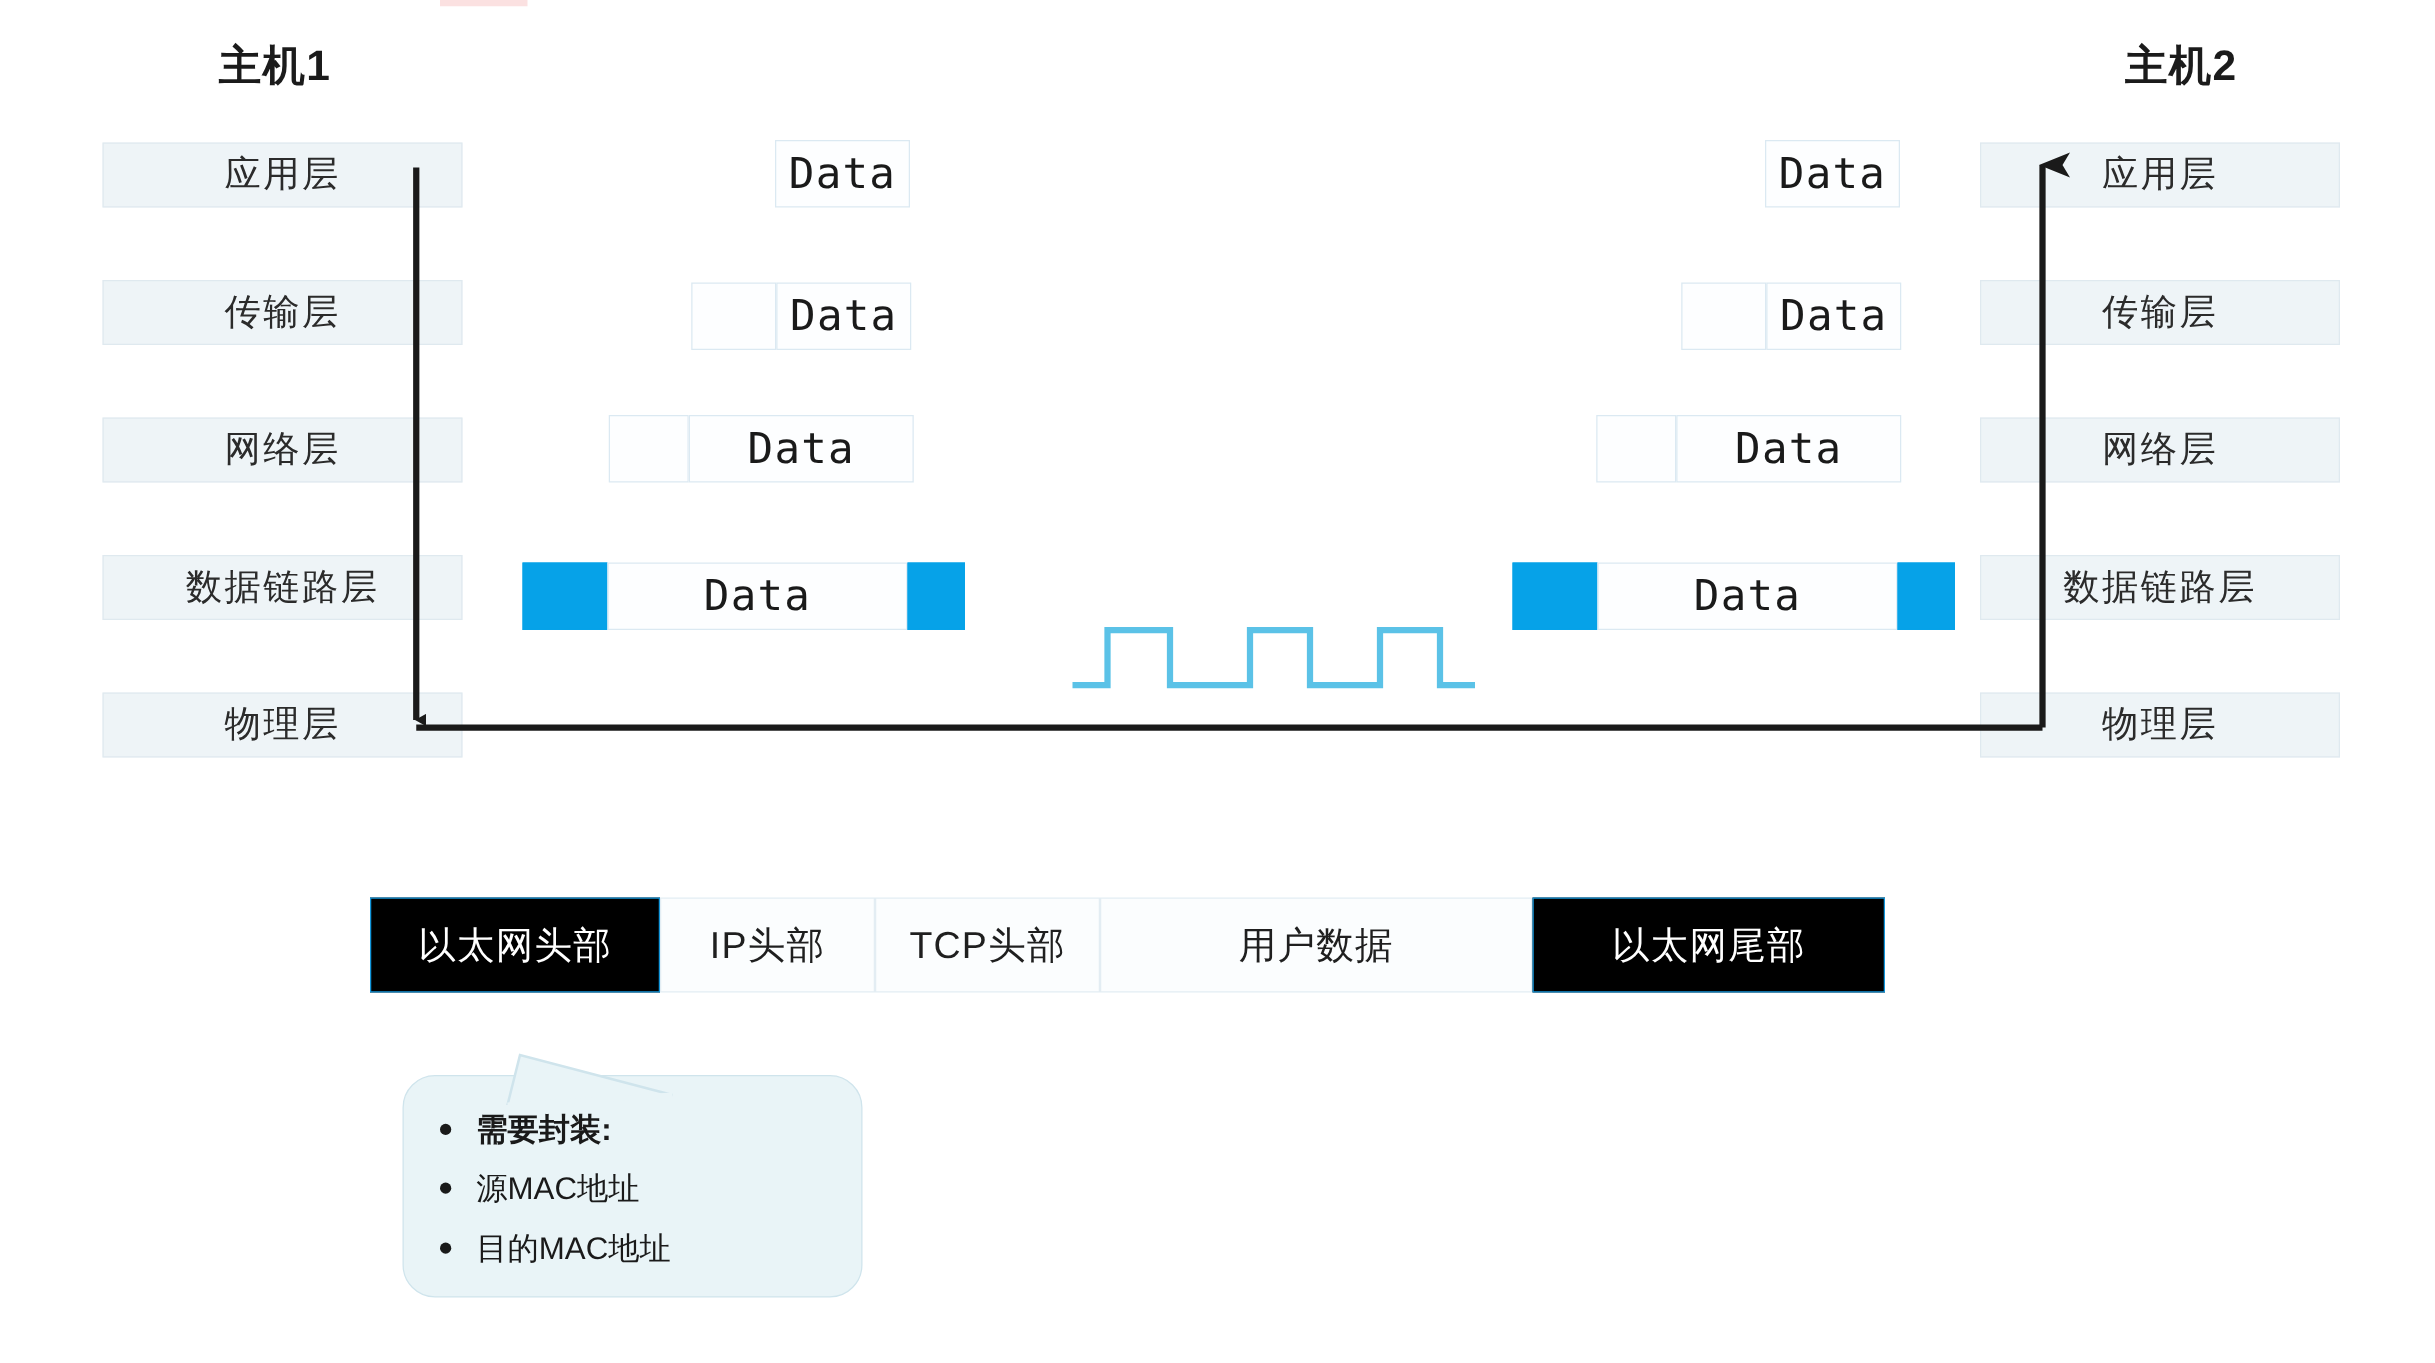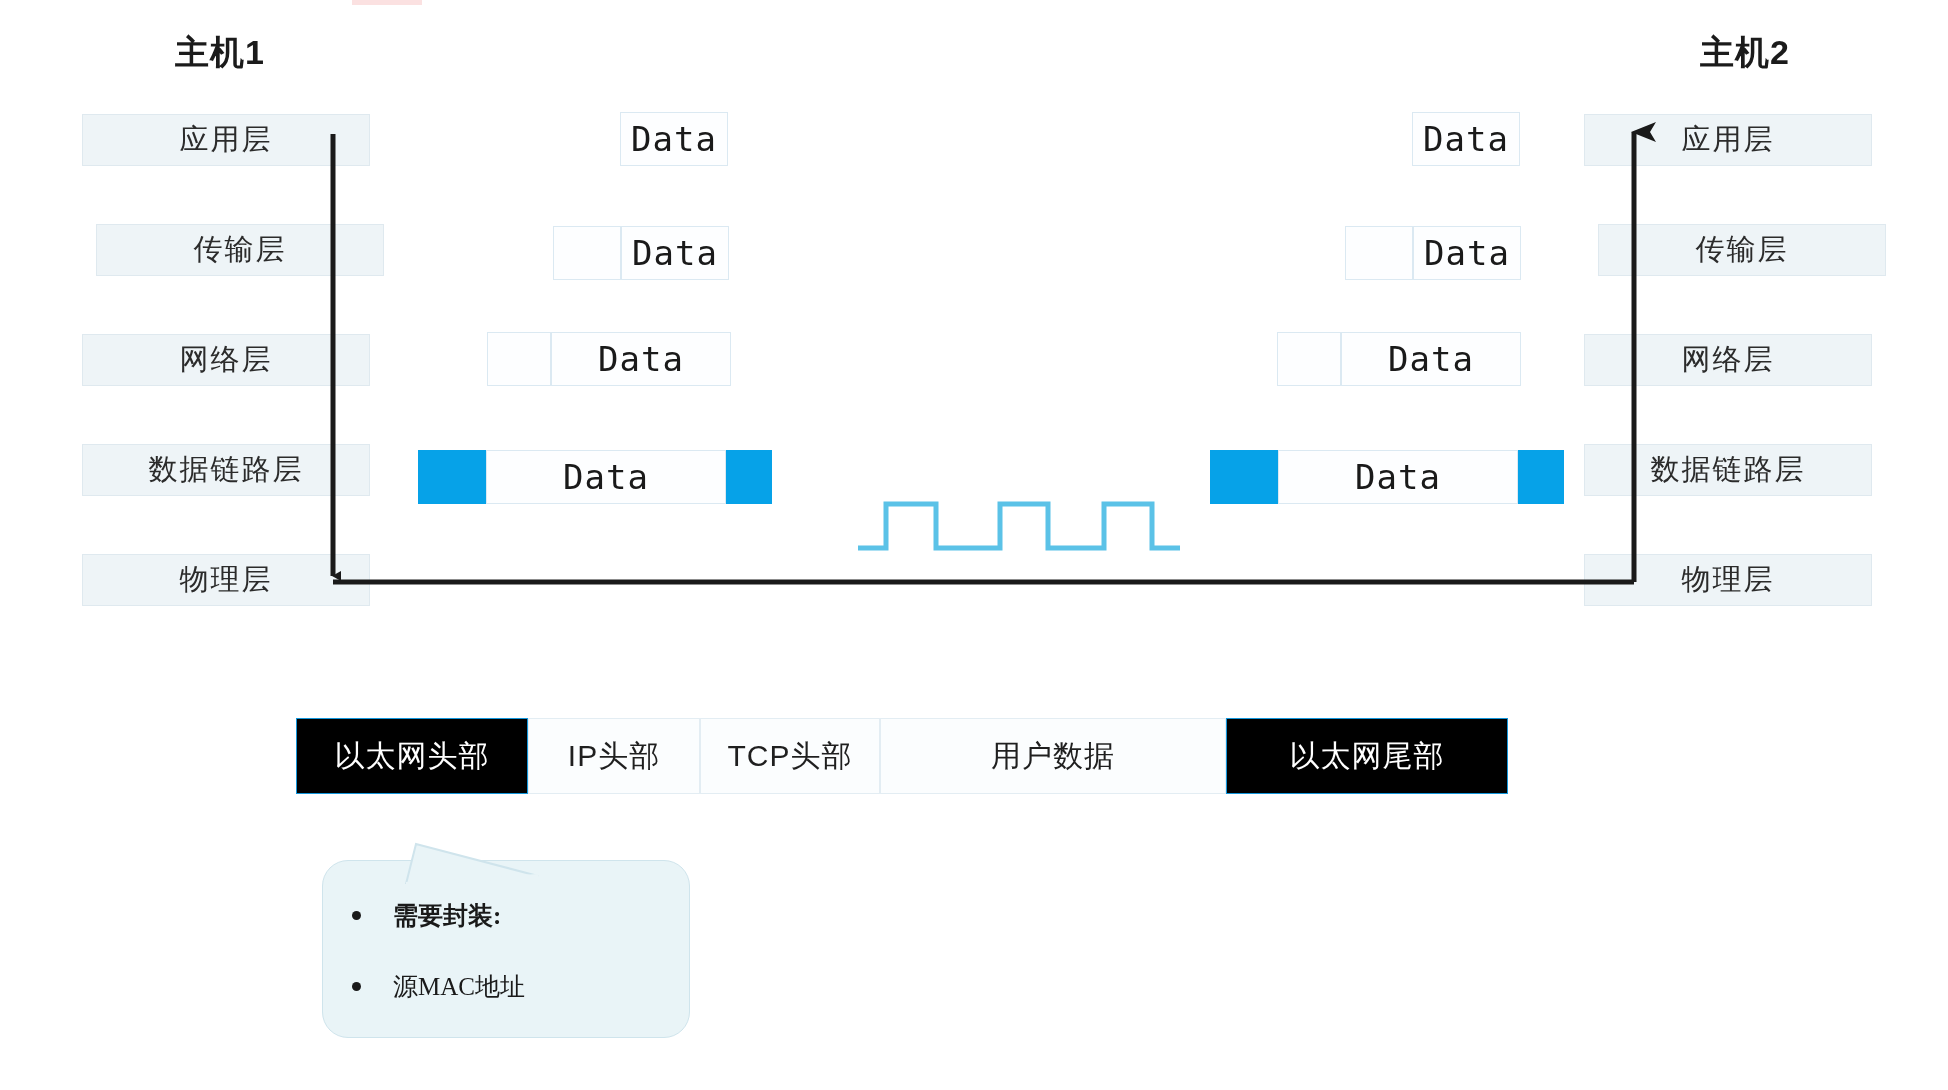--- a/index.html
+++ b/index.html
@@ -48,21 +48,21 @@
   .layer-label {
     font-size: 29px;
     color: #2b2b2b;
     letter-spacing: 2px;
     white-space: nowrap;
   }
   .left-stack .layer-box { left: 82px; }
   .right-stack .layer-box { left: 1584px; }
 
   .row-app  { top: 114px; }
-  .row-trans{ top: 224px; margin-left: 14px; }
+  .row-trans{ top: 224px; }
   .row-net  { top: 334px; }
   .row-link { top: 444px; }
   .row-phy  { top: 554px; }
 
   
   .pkt {
     position: absolute;
     height: 54px;
     display: flex;
     box-sizing: border-box;
@@ -168,22 +168,21 @@
     height: 178px;
     box-sizing: border-box;
     padding: 20px 18px 16px 16px;
     display: flex;
     flex-direction: column;
     justify-content: space-around;
   }
   .callout-item {
     display: flex;
     align-items: center;
-    gap: 32px;
-    font-family: Liberation Serif, serif;
+    gap: 20px;
   }
   .callout-bullet {
     width: 9px;
     height: 9px;
     border-radius: 50%;
     background: #1a1a1a;
     flex: 0 0 auto;
     margin-left: 14px;
   }
   .callout-text {
@@ -335,16 +334,20 @@
     </svg>
     <div class="callout-list">
       <div class="callout-item">
         <span class="callout-bullet"></span>
         <span class="callout-text strong">需要封装:</span>
       </div>
       <div class="callout-item">
         <span class="callout-bullet"></span>
         <span class="callout-text">源MAC地址</span>
       </div>
+      <div class="callout-item">
+        <span class="callout-bullet"></span>
+        <span class="callout-text">目的MAC地址</span>
+      </div>
     </div>
   </div>
 
 </div>
 
 </body></html>

